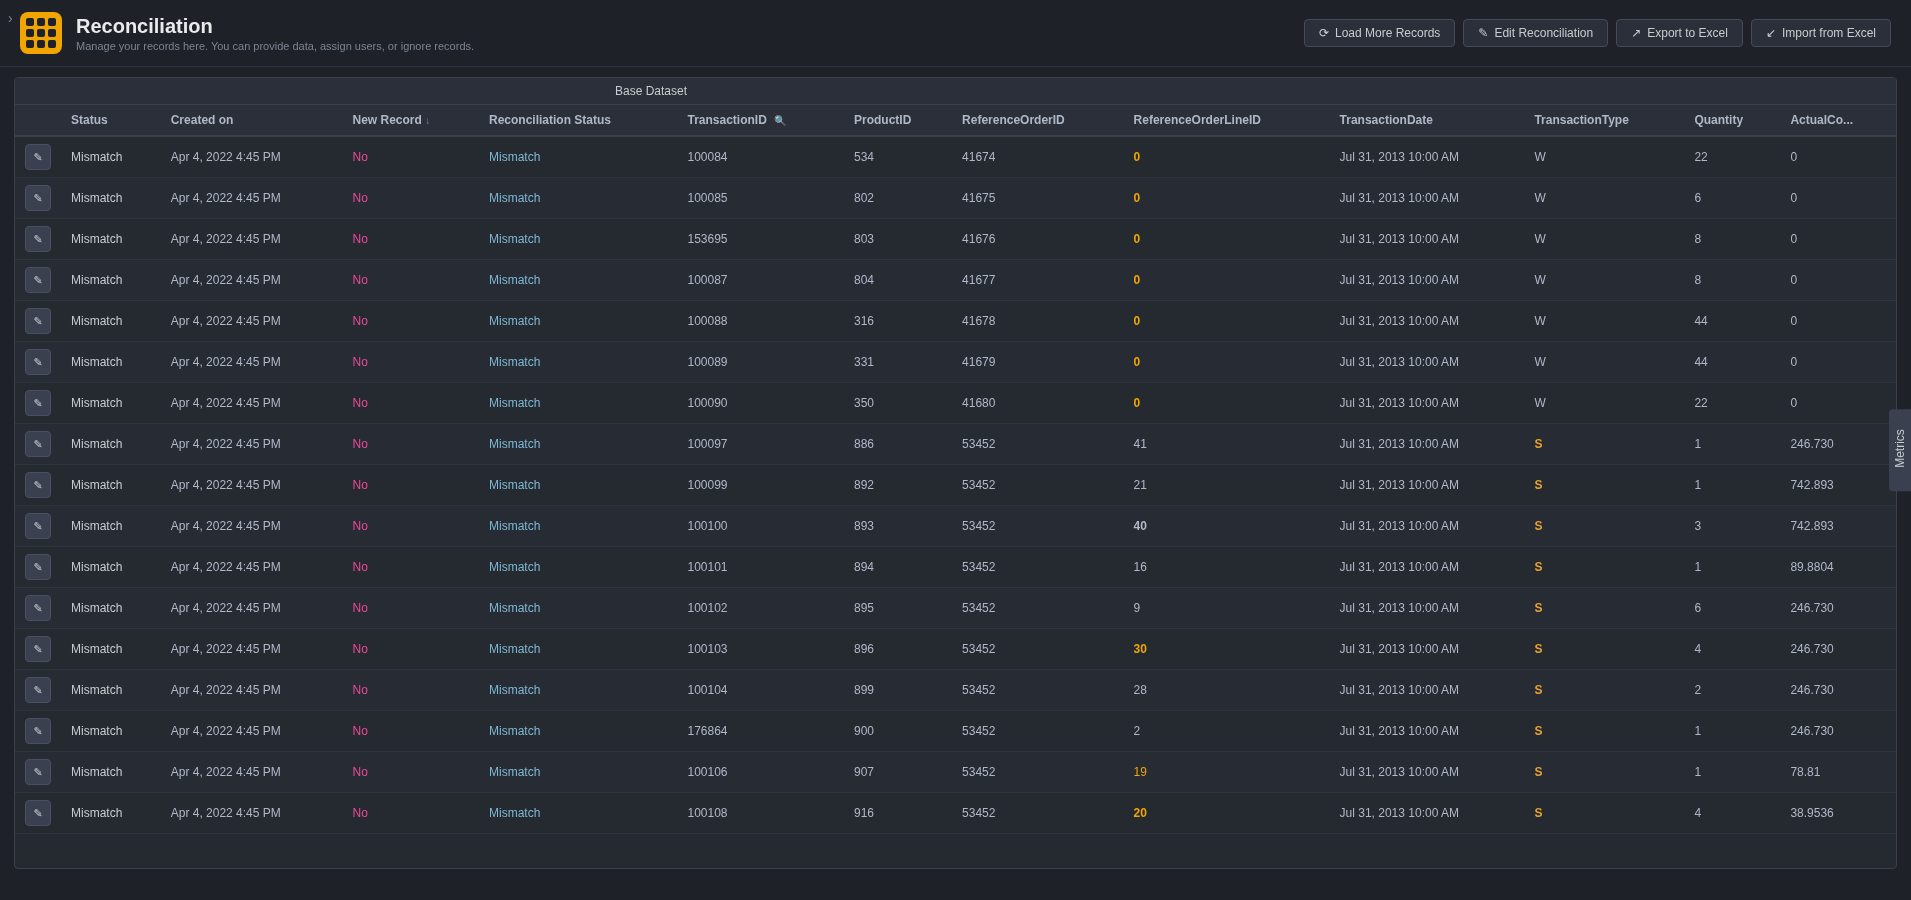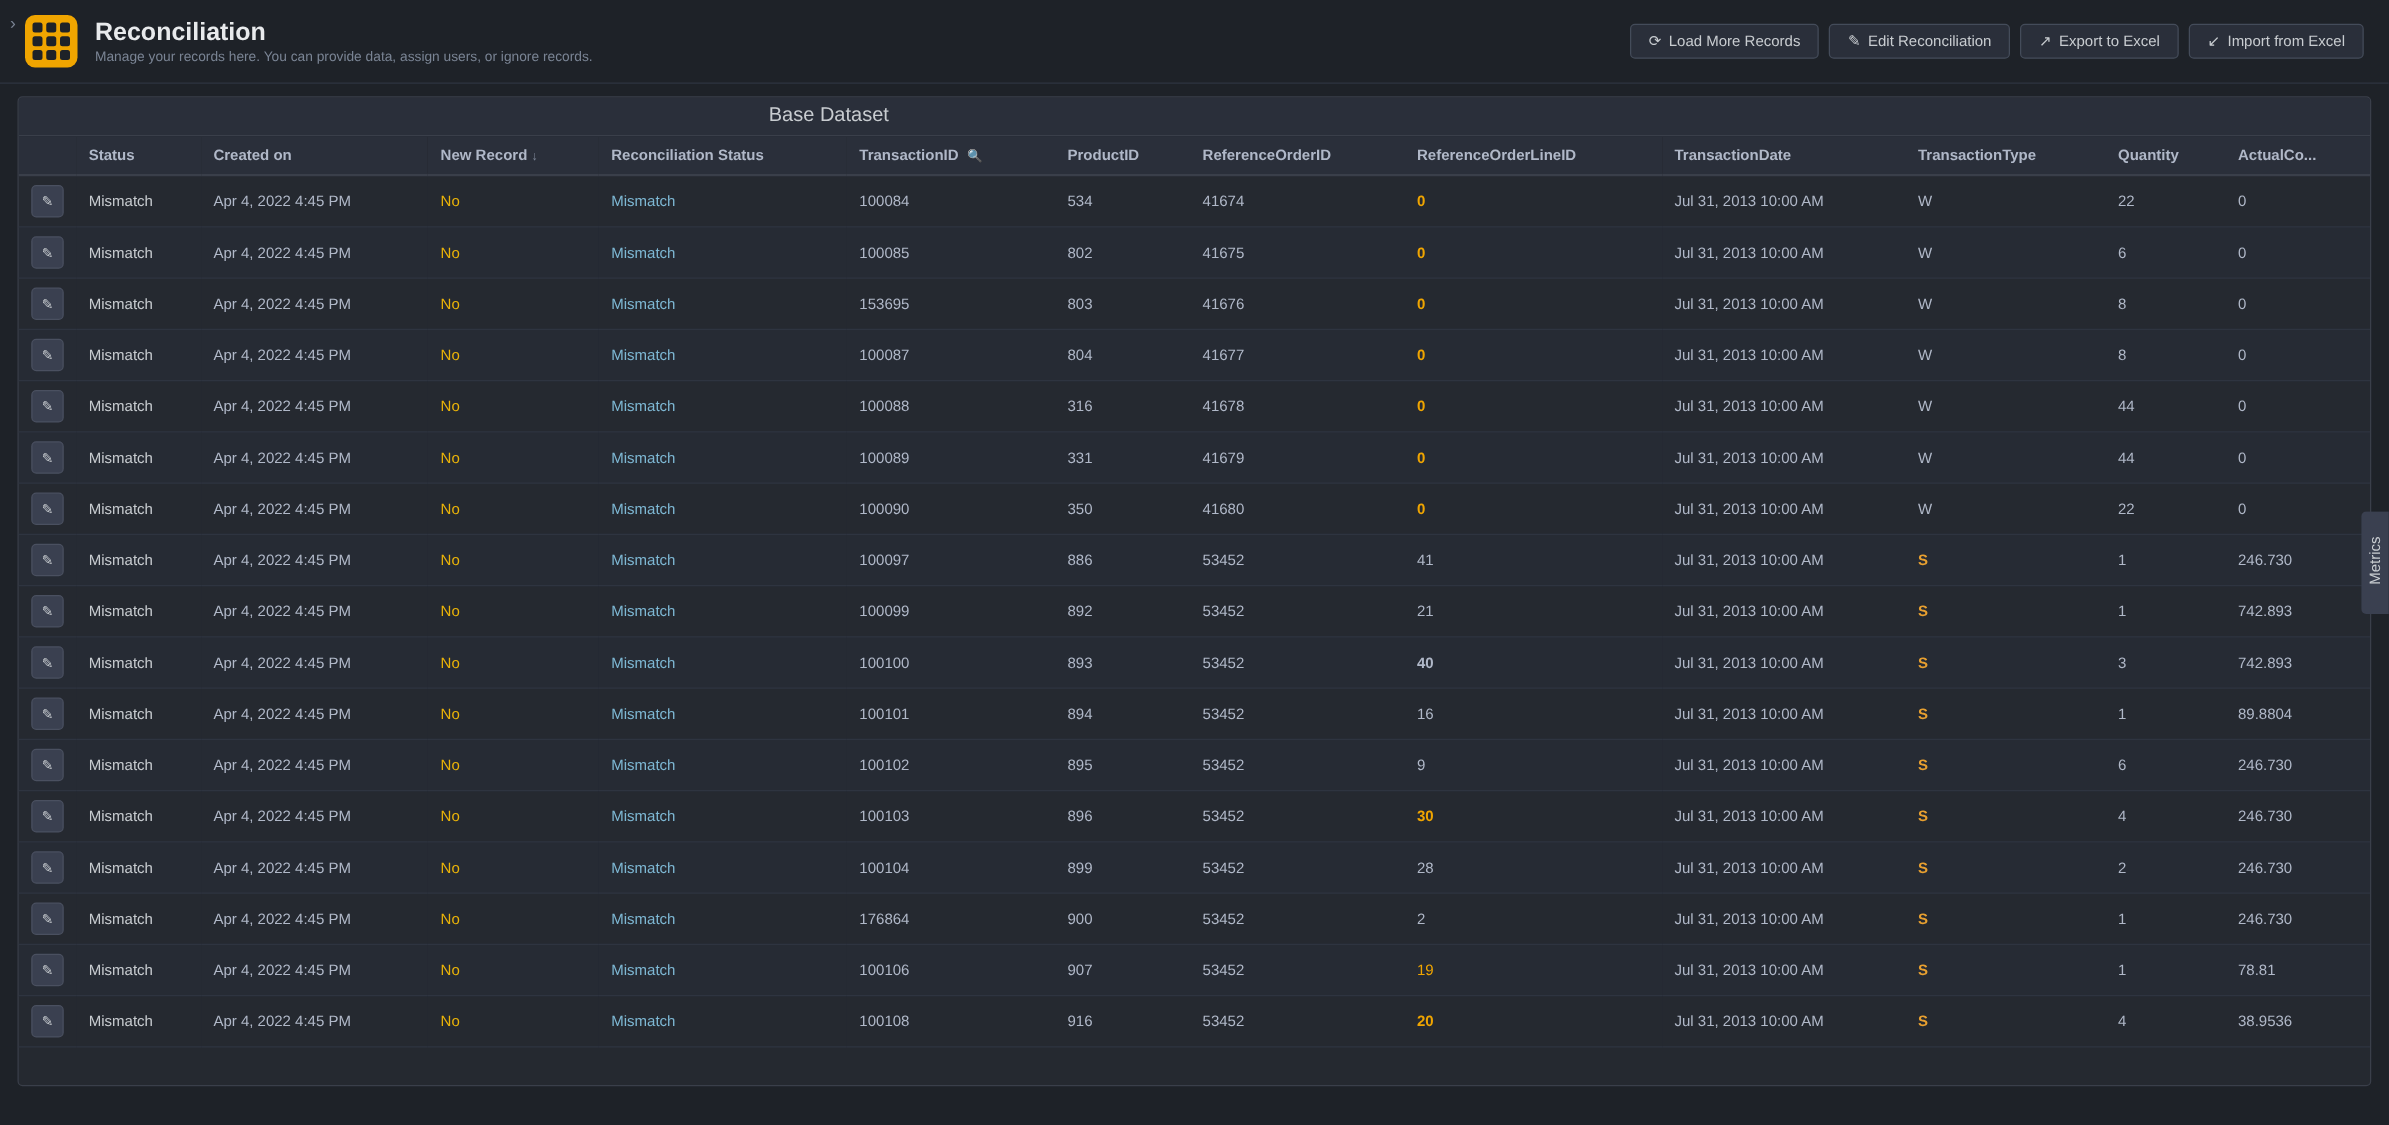--- a/index.html
+++ b/index.html
@@ -82,21 +82,21 @@
       flex-direction: column;
     }
     .dataset-header {
       background-color: #2a2f3a;
       border-bottom: 1px solid #3a3f4a;
       padding: 6px 0;
       display: flex;
     }
     .dataset-label {
       margin-left: 600px;
-      font-size: 16px;
+      font-size: 12px;
       color: #c8ccd0;
     }
     .table-scroll {
       flex: 1;
       overflow-y: auto;
       overflow-x: auto;
     }
     .table-scroll::-webkit-scrollbar { width: 8px; height: 8px; }
     .table-scroll::-webkit-scrollbar-track { background: #1e2228; }
     .table-scroll::-webkit-scrollbar-thumb { background: #4a5060; border-radius: 4px; }
@@ -137,21 +137,21 @@
       height: 26px;
       border-radius: 4px;
       cursor: pointer;
       display: flex;
       align-items: center;
       justify-content: center;
       font-size: 11px;
     }
     .status-mismatch { color: #c8ccd0; }
     .recon-mismatch { color: #7eb8d4; }
-    .no-text { color: #eab308; }
+    .no-text { color: #ec4899; }
     .sort-icon { font-size: 10px; color: #7a8494; }
     .filter-icon { font-size: 10px; color: #f0a500; margin-left: 4px; cursor: pointer; }
 
     .footer {
       display: flex;
       justify-content: flex-end;
       align-items: center;
       padding: 8px 14px;
       background-color: #2a2f3a;
       border-top: 1px solid #3a3f4a;

